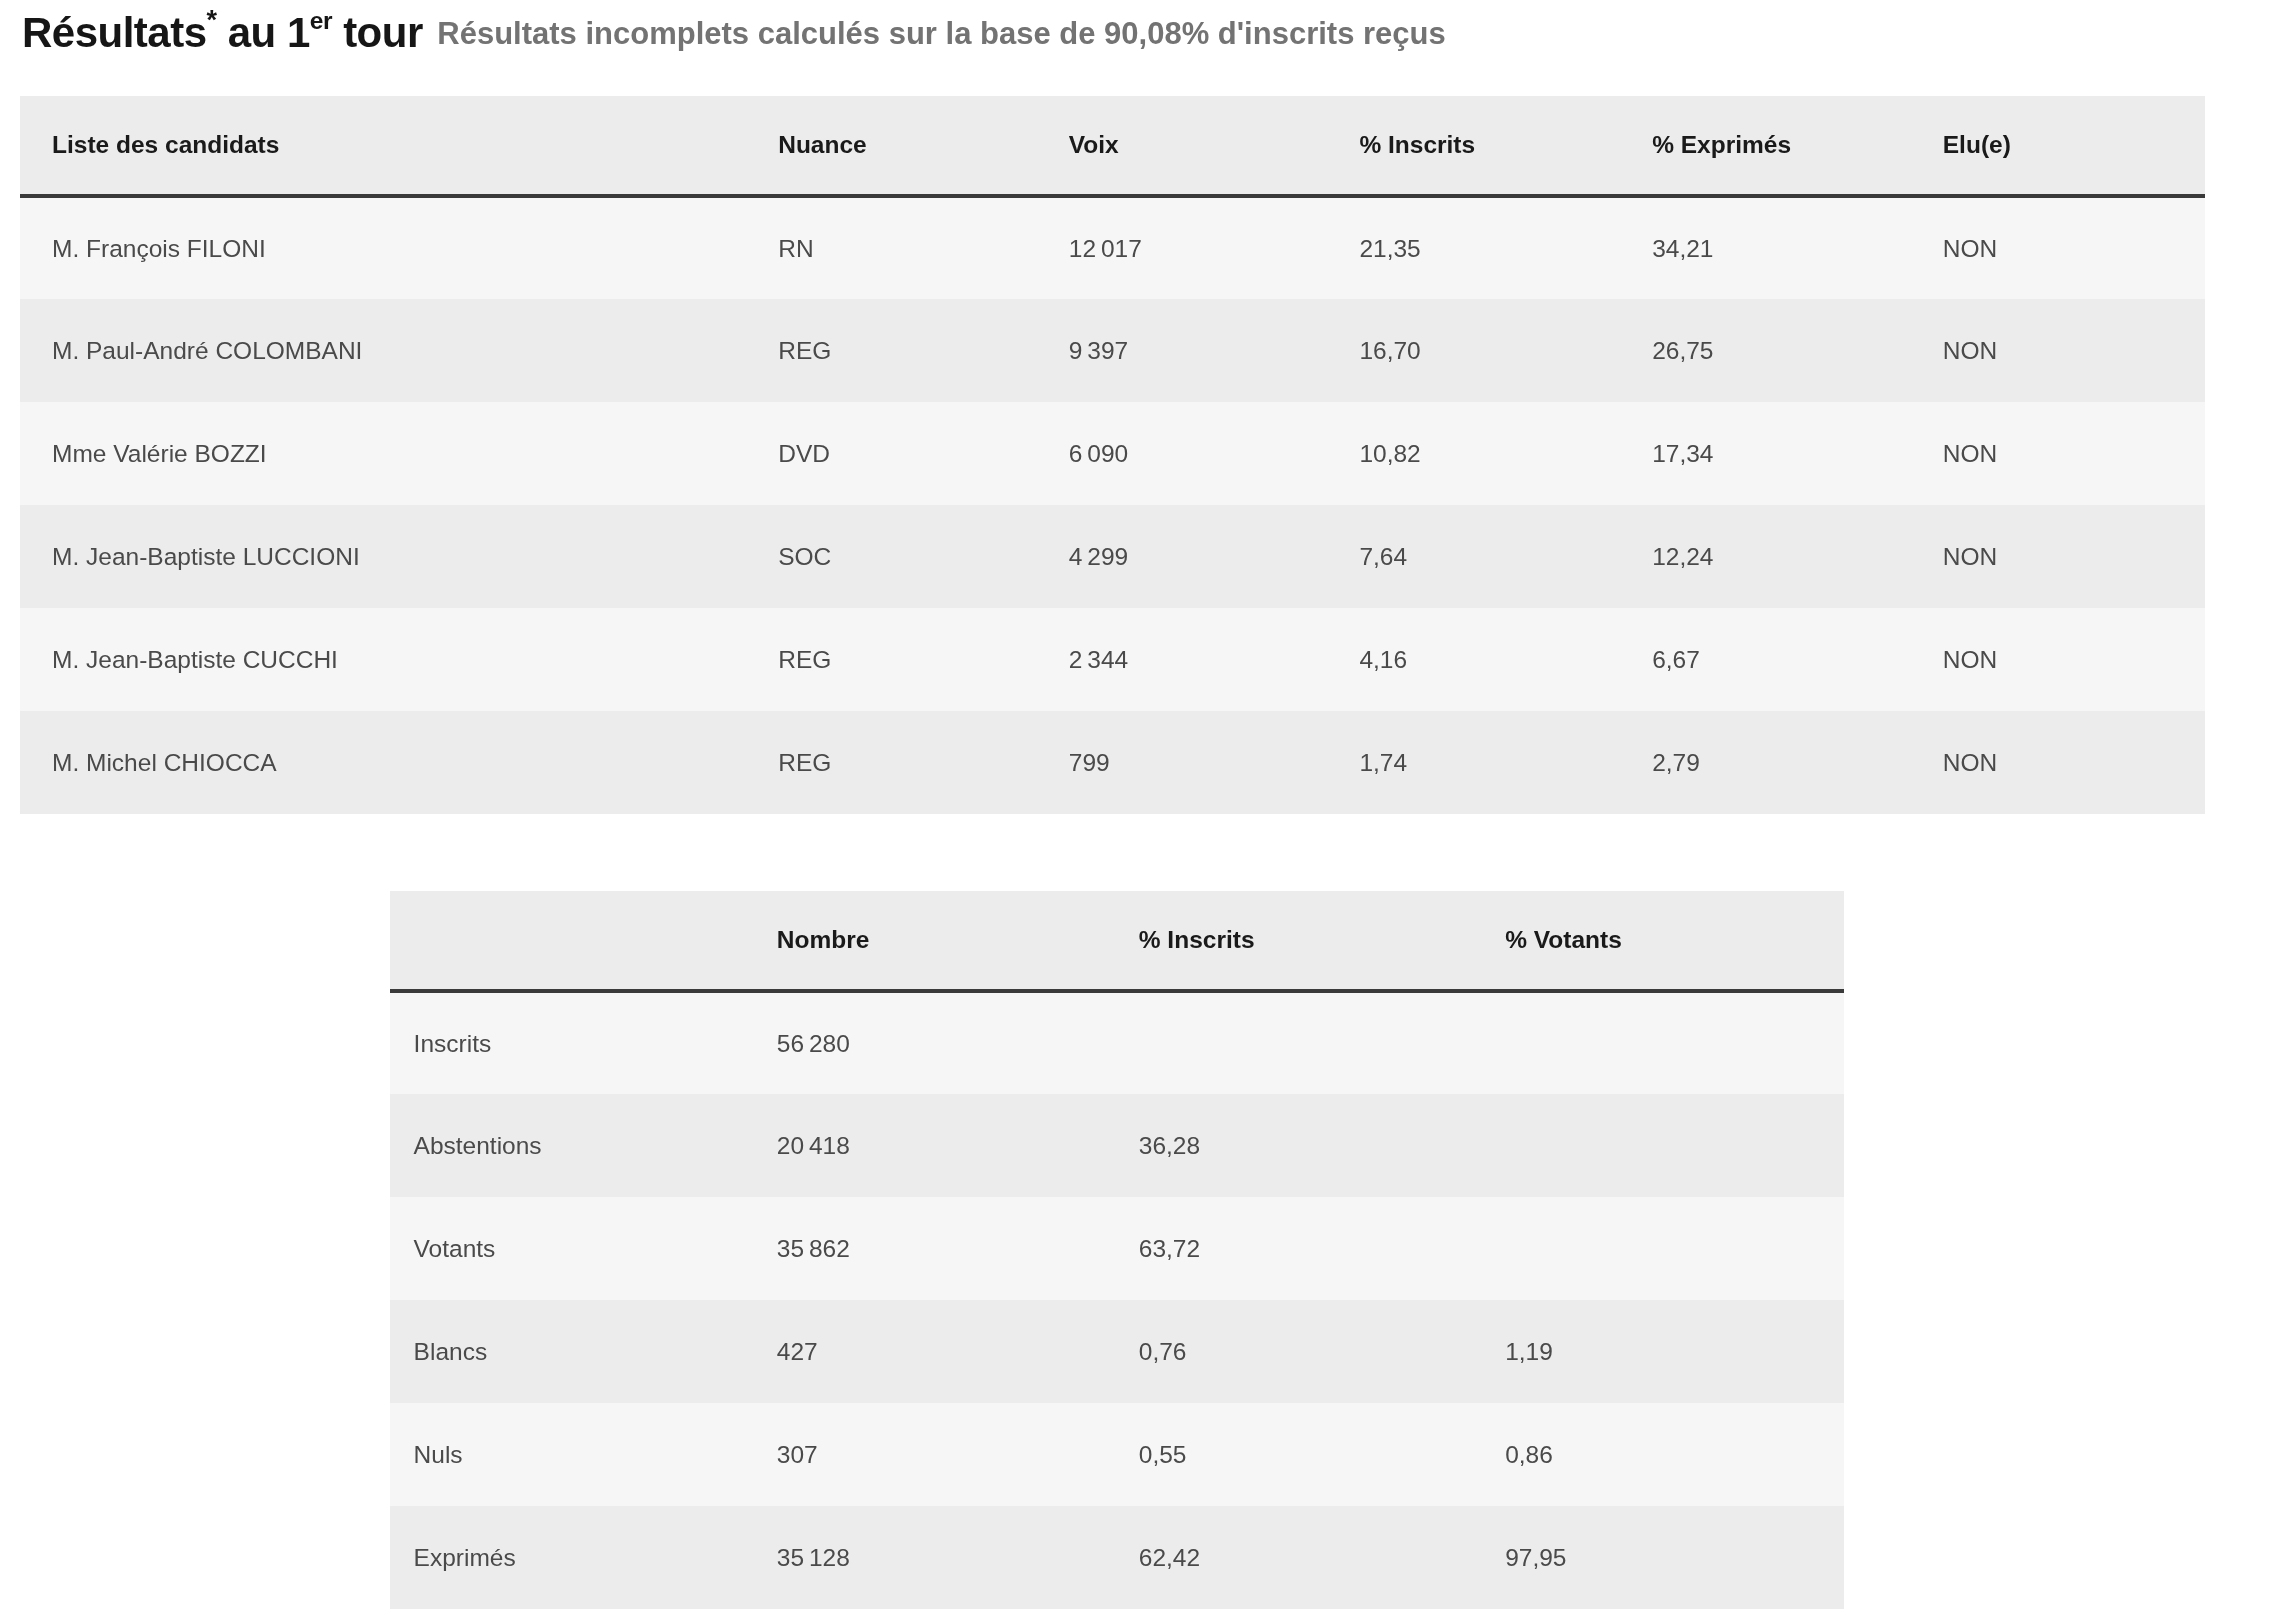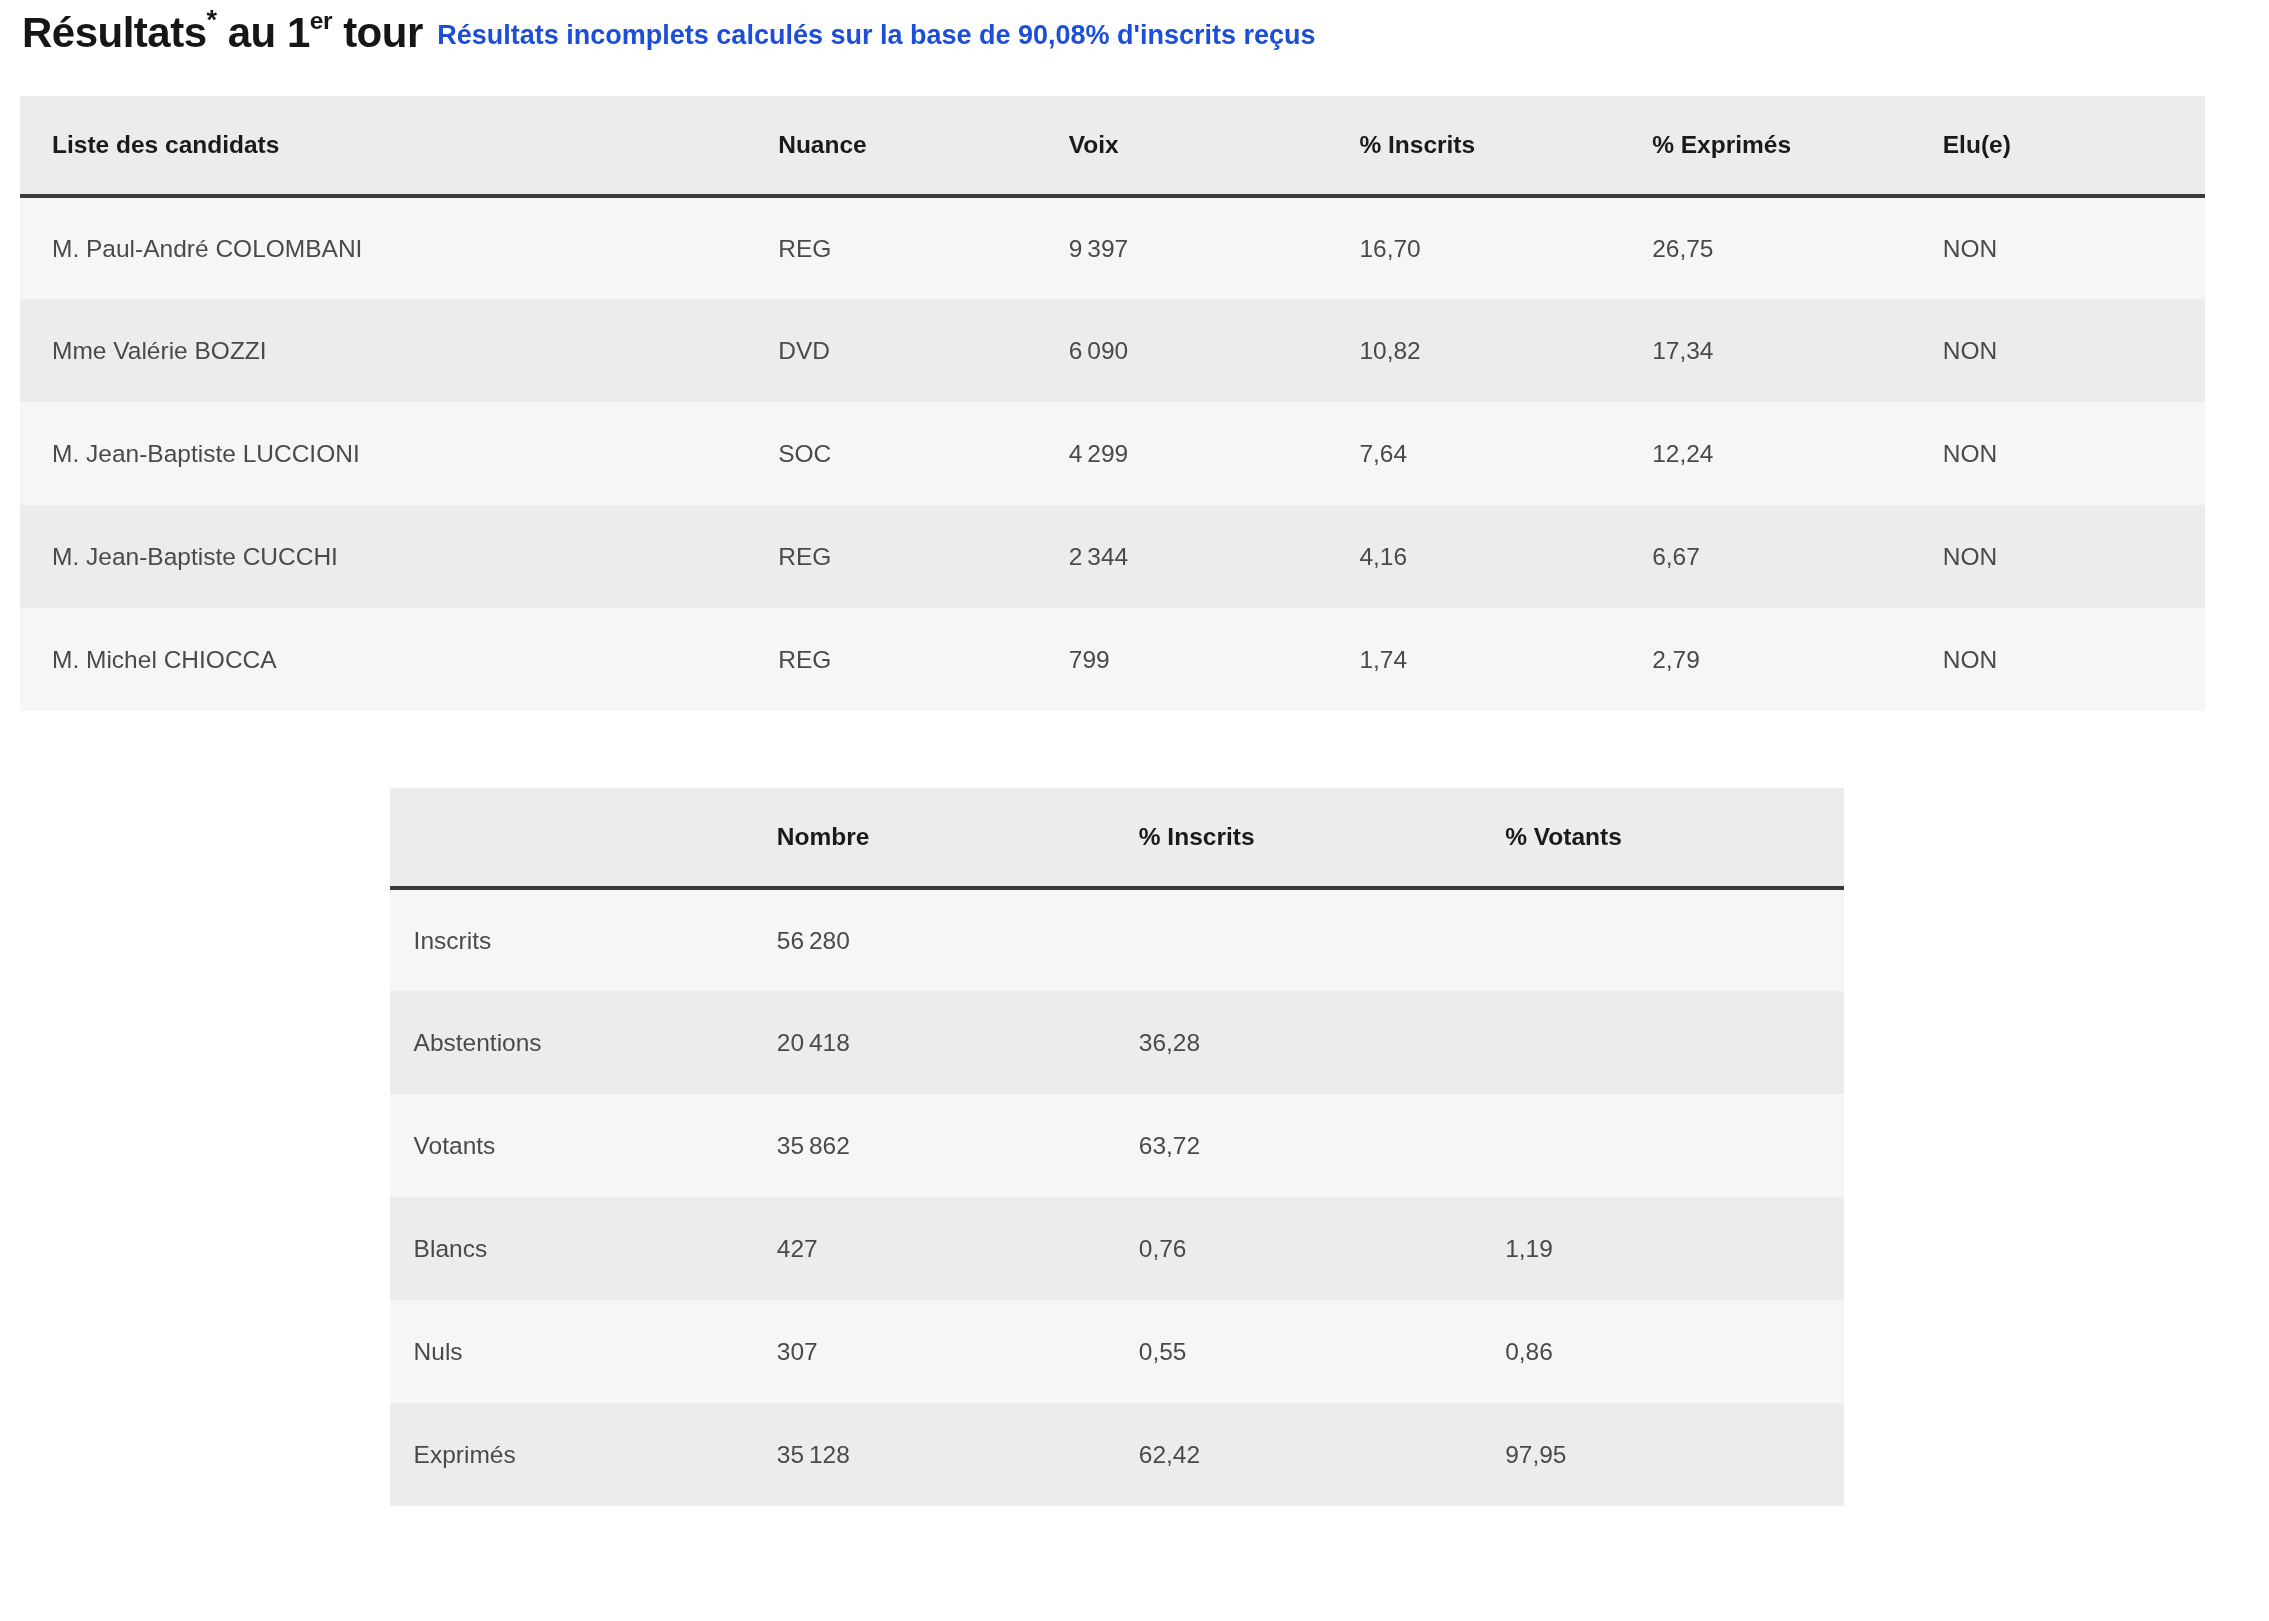--- a/index.html
+++ b/index.html
@@ -18,21 +18,21 @@
     padding:9px 0 0 22px;
     height:82px;
   }
   .title {
     font-size:42px; font-weight:700; color:#161616;
     letter-spacing:-0.5px; white-space:nowrap;
   }
   .title .star { font-size:27px; vertical-align:top; position:relative; top:-3.6px; font-weight:700; }
   .title .ord  { font-size:24.5px; vertical-align:top; position:relative; top:-1.8px; font-weight:700; }
   .subtitle {
-    font-size:27px; font-weight:700; color:#1d4ed8; white-space:nowrap;
+    font-size:31px; font-weight:700; color:#737373; white-space:nowrap;
     position:relative; top:-2.7px;
   }
 
   
   table { border-collapse:collapse; table-layout:fixed; }
   th, td {
     text-align:left; vertical-align:middle;
     font-size:24.5px; font-weight:400; color:#4a4a4a;
     overflow:hidden; white-space:nowrap;
   }
@@ -90,20 +90,28 @@
         <th>Liste des candidats</th>
         <th>Nuance</th>
         <th>Voix</th>
         <th>% Inscrits</th>
         <th>% Exprimés</th>
         <th>Elu(e)</th>
       </tr>
     </thead>
     <tbody>
       <tr>
+        <td>M. François FILONI</td>
+        <td>RN</td>
+        <td>12 017</td>
+        <td>21,35</td>
+        <td>34,21</td>
+        <td>NON</td>
+      </tr>
+      <tr>
         <td>M. Paul-André COLOMBANI</td>
         <td>REG</td>
         <td>9 397</td>
         <td>16,70</td>
         <td>26,75</td>
         <td>NON</td>
       </tr>
       <tr>
         <td>Mme Valérie BOZZI</td>
         <td>DVD</td>

